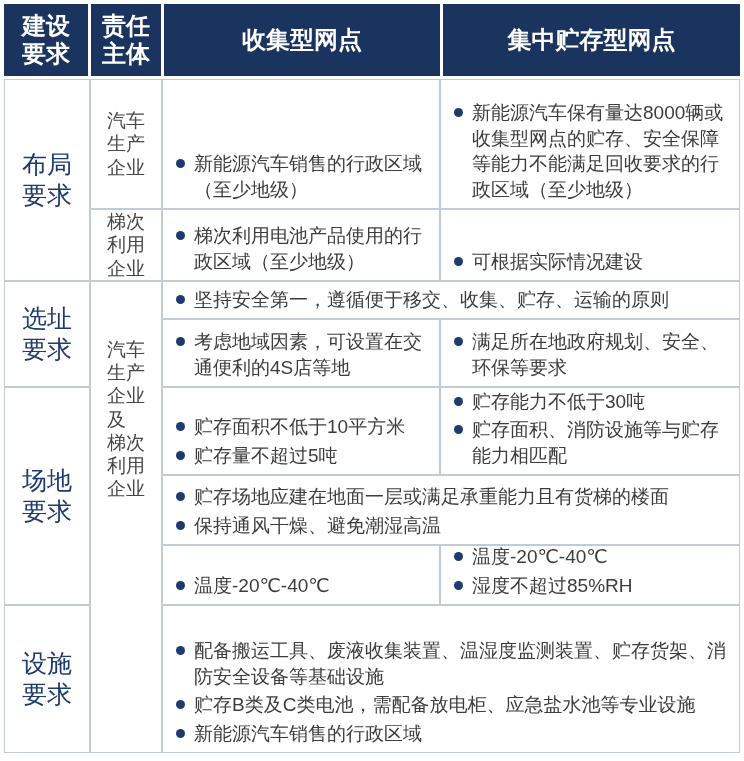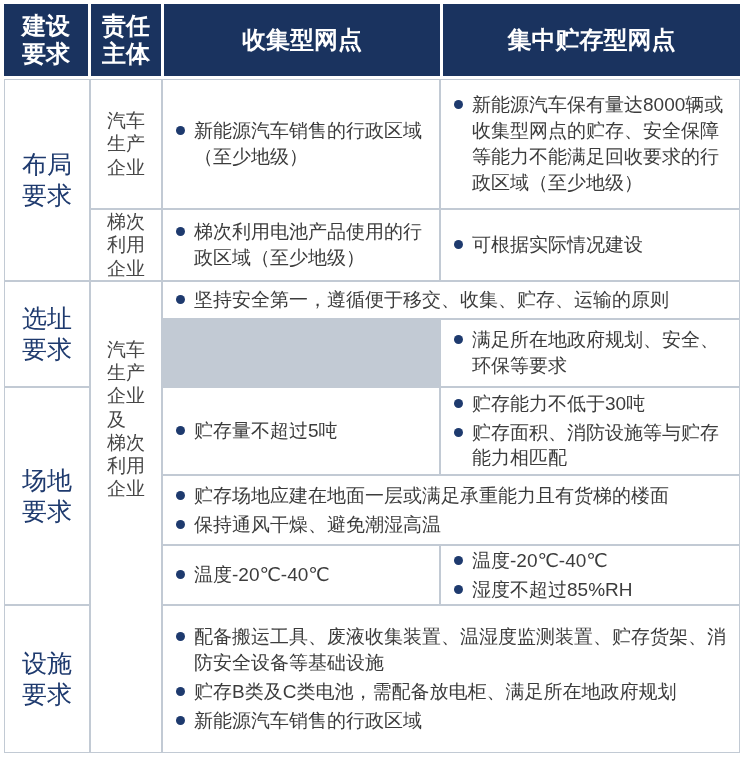--- a/index.html
+++ b/index.html
@@ -75,21 +75,21 @@
     line-height:1.22;
     color:#474747;
   }
   .entity.shared{
     align-items:flex-start;
     padding-top:56px;
   }
   .content{
     display:flex;
     flex-direction:column;
-    justify-content:center;
+    justify-content:flex-end;
     gap:3px;
     padding:5px 8px 5px 13px;
     font-size:19px;
     line-height:1.36;
   }
   .item{
     display:flex;
     align-items:flex-start;
   }
   .bullet{
@@ -166,30 +166,40 @@
       </div>
     </div>
 
     <div class="cell content" style="grid-area:3/3/4/5">
       <div class="item">
         <span class="bullet"></span>
         <span>坚持安全第一，遵循便于移交、收集、贮存、运输的原则</span>
       </div>
     </div>
 
+    <div class="cell content" style="grid-area:4/3/5/4">
+      <div class="item">
+        <span class="bullet"></span>
+        <span>考虑地域因素，可设置在交通便利的4S店等地</span>
+      </div>
+    </div>
     <div class="cell content" style="grid-area:4/4/5/5">
       <div class="item">
         <span class="bullet"></span>
         <span>满足所在地政府规划、安全、环保等要求</span>
       </div>
     </div>
 
     <div class="cell content" style="grid-area:5/3/6/4">
       <div class="item">
         <span class="bullet"></span>
+        <span>贮存面积不低于10平方米</span>
+      </div>
+      <div class="item">
+        <span class="bullet"></span>
         <span>贮存量不超过5吨</span>
       </div>
     </div>
     <div class="cell content" style="grid-area:5/4/6/5">
       <div class="item">
         <span class="bullet"></span>
         <span>贮存能力不低于30吨</span>
       </div>
       <div class="item">
         <span class="bullet"></span>
@@ -225,21 +235,21 @@
       </div>
     </div>
 
     <div class="cell content" style="grid-area:8/3/9/5">
       <div class="item">
         <span class="bullet"></span>
         <span>配备搬运工具、废液收集装置、温湿度监测装置、贮存货架、消防安全设备等基础设施</span>
       </div>
       <div class="item">
         <span class="bullet"></span>
-        <span>贮存B类及C类电池，需配备放电柜、满足所在地政府规划</span>
+        <span>贮存B类及C类电池，需配备放电柜、应急盐水池等专业设施</span>
       </div>
       <div class="item">
         <span class="bullet"></span>
         <span>新能源汽车销售的行政区域</span>
       </div>
     </div>
 
   </div>
 </div>
 

